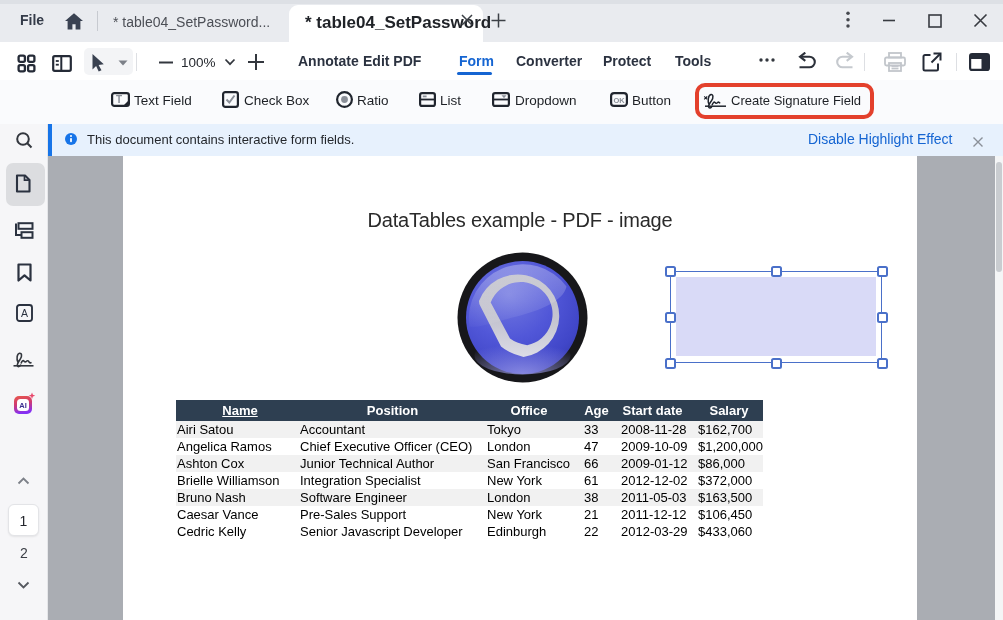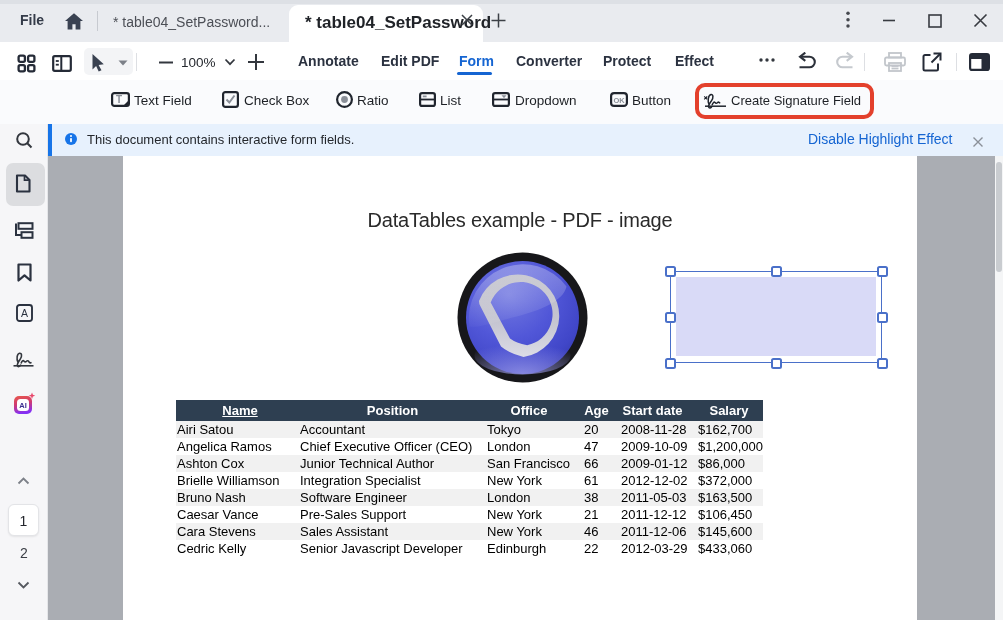--- a/index.html
+++ b/index.html
@@ -106,26 +106,26 @@
     <line x1="0" y1="1.5" x2="14" y2="1.5" stroke="#33373e" stroke-width="2"></line>
   </svg>
 <div class="abs" style="left:181px;top:55px;font-size:13.5px;color:#26292f">100%</div>
 <svg class="abs" style="left:224px;top:58px" width="12" height="8" viewBox="0 0 12 8">
     <path d="M1.5 1.5 L6 6.2 L10.5 1.5" fill="none" stroke="#33373e" stroke-width="1.7"></path>
   </svg>
 <svg class="abs" style="left:248px;top:54px" width="16" height="16" viewBox="0 0 16 16">
     <path d="M8 0 V16 M0 8 H16" stroke="#33373e" stroke-width="2"></path>
   </svg>
 <div class="abs menuitem" style="left:298px">Annotate</div>
-<div class="abs menuitem" style="left:381px">Edit PDF</div>
+<div class="abs menuitem" style="left:363px">Edit PDF</div>
 <div class="abs menuitem" style="left:459px;color:#1565d2">Form</div>
 <div class="abs" id="formline"></div>
 <div class="abs menuitem" style="left:516px">Converter</div>
 <div class="abs menuitem" style="left:603px">Protect</div>
-<div class="abs menuitem" style="left:675px">Effect</div>
+<div class="abs menuitem" style="left:675px">Tools</div>
 <svg class="abs" style="left:759px;top:58px" width="16" height="4" viewBox="0 0 16 4">
     <circle cx="2" cy="2" r="1.7" fill="#33373e"></circle>
     <circle cx="8" cy="2" r="1.7" fill="#33373e"></circle>
     <circle cx="14" cy="2" r="1.7" fill="#33373e"></circle>
   </svg>
 <svg class="abs" style="left:797px;top:52px" width="22" height="17" viewBox="0 0 22 17">
     <g fill="none" stroke="#2c313a" stroke-width="2.1">
       <path d="M3 4.7 H12.5 a5.3 5.3 0 0 1 0 10.6 H2.5"></path>
       <path d="M8.3 0.6 L3 4.7 L8.3 8.8"></path>
     </g>
@@ -327,21 +327,21 @@
         <th>Position</th>
         <th>Office</th>
         <th>Age</th>
         <th>Start date</th>
         <th>Salary</th>
       </tr>
 <tr class="odd">
         <td>Airi Satou</td>
         <td>Accountant</td>
         <td>Tokyo</td>
-        <td>20</td>
+        <td>33</td>
         <td>2008-11-28</td>
         <td>$162,700</td>
       </tr>
 <tr class="even">
         <td>Angelica Ramos</td>
         <td>Chief Executive Officer (CEO)</td>
         <td>London</td>
         <td>47</td>
         <td>2009-10-09</td>
         <td>$1,200,000</td>
@@ -371,28 +371,20 @@
         <td>$163,500</td>
       </tr>
 <tr class="even">
         <td>Caesar Vance</td>
         <td>Pre-Sales Support</td>
         <td>New York</td>
         <td>21</td>
         <td>2011-12-12</td>
         <td>$106,450</td>
       </tr>
-<tr class="odd">
-        <td>Cara Stevens</td>
-        <td>Sales Assistant</td>
-        <td>New York</td>
-        <td>46</td>
-        <td>2011-12-06</td>
-        <td>$145,600</td>
-      </tr>
 <tr class="even">
         <td>Cedric Kelly</td>
         <td>Senior Javascript Developer</td>
         <td>Edinburgh</td>
         <td>22</td>
         <td>2012-03-29</td>
         <td>$433,060</td>
       </tr>
 </tbody>
   </table>

